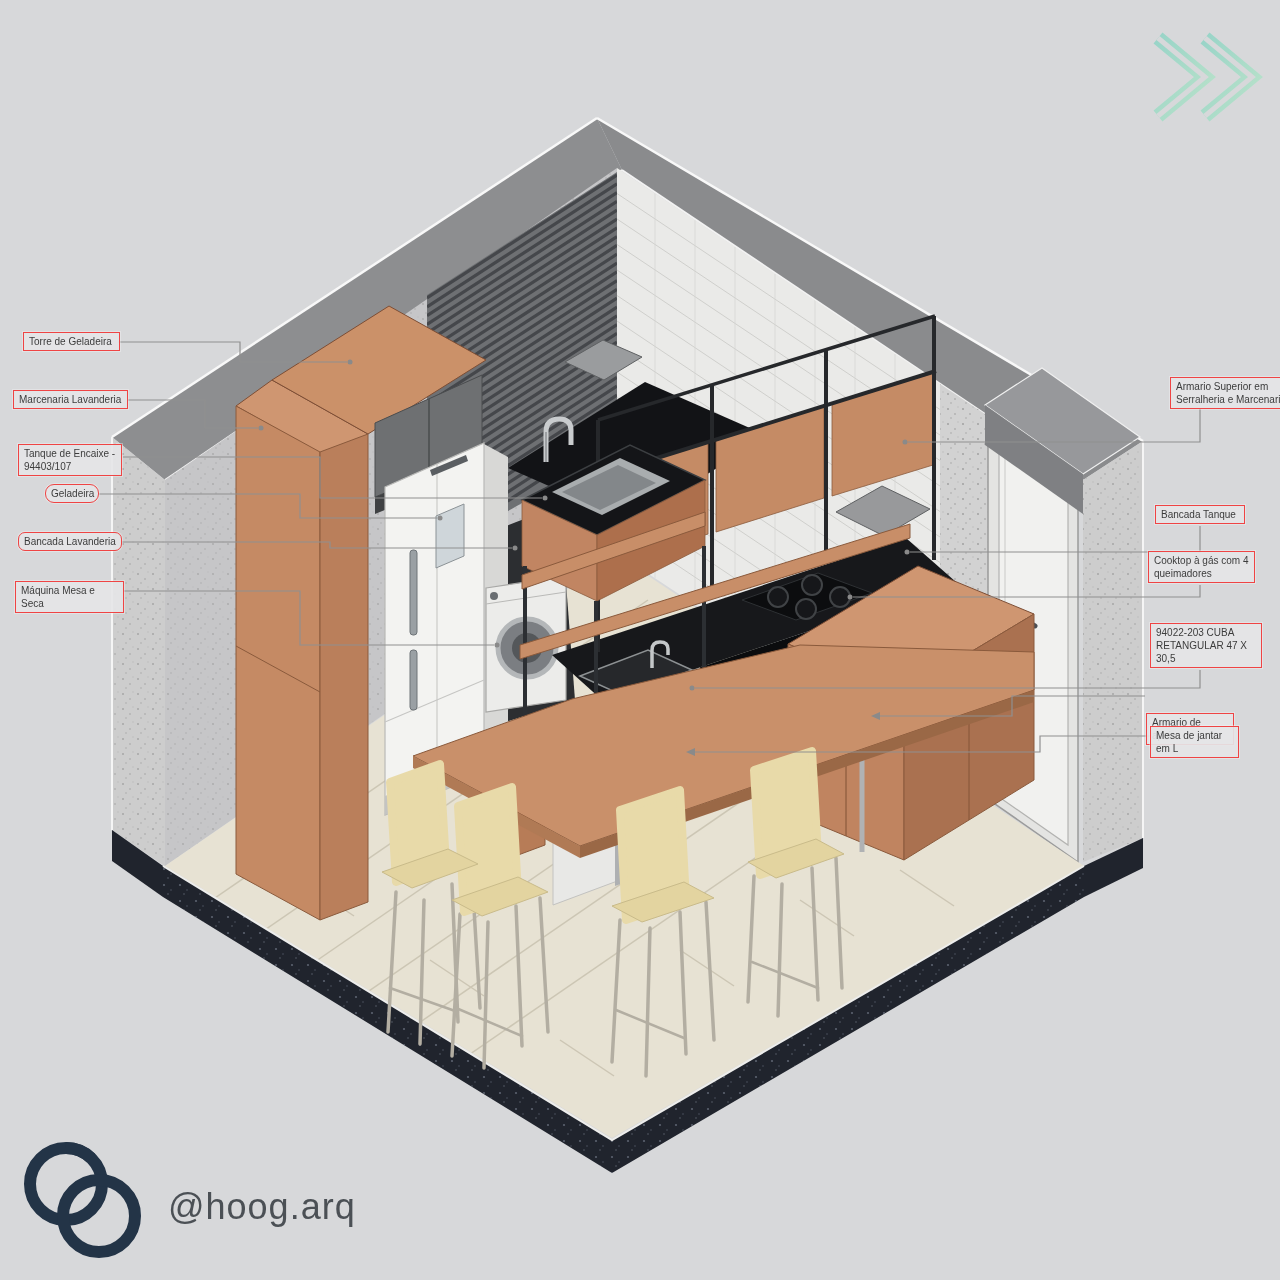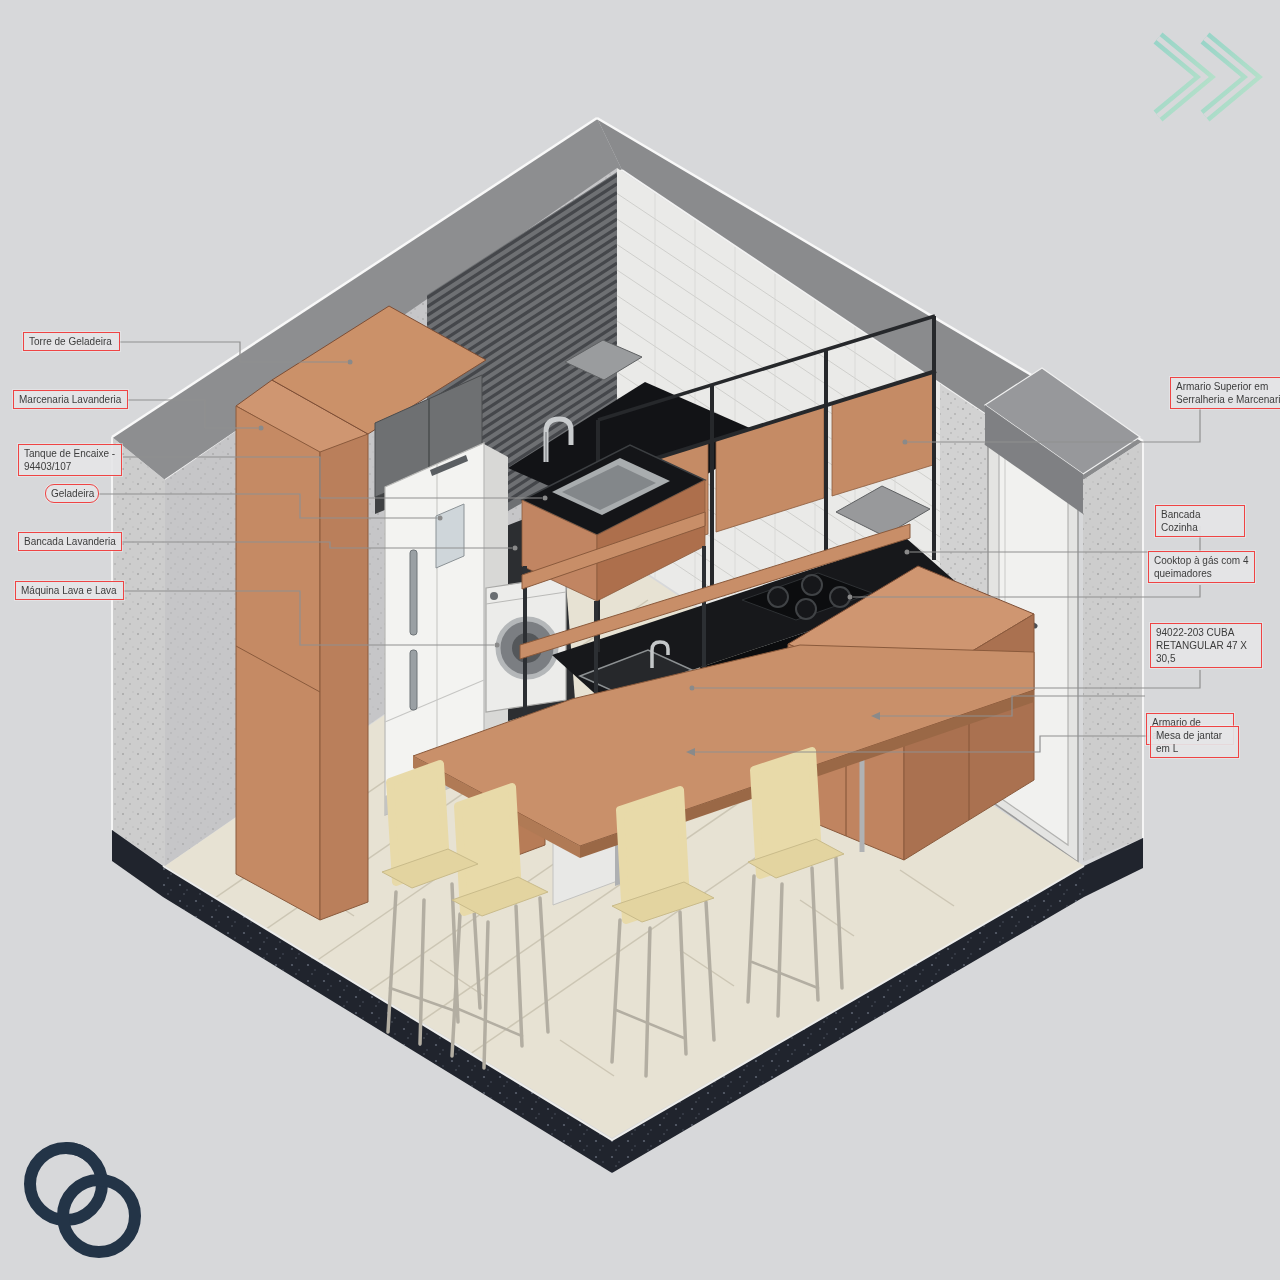--- a/index.html
+++ b/index.html
@@ -366,23 +366,24 @@
       <path d="M1158,38 L1205,77 L1158,116"></path>
       <path d="M1205,38 L1252,77 L1205,116"></path>
     </g>
   </g>
 </svg>
 
   <div class="lbl" style="left:23px;  top:332px; width:97px;">Torre de Geladeira</div>
   <div class="lbl" style="left:13px;  top:390px; width:115px;">Marcenaria Lavanderia</div>
   <div class="lbl" style="left:18px;  top:444px; width:104px;">Tanque de Encaixe - 94403/107</div>
   <div class="lbl" style="left:45px;  top:484px; width:54px;border-radius:9px;">Geladeira</div>
-  <div class="lbl" style="left:18px;  top:532px; width:104px;">Bancada Lavanderia</div>
-  <div class="lbl" style="left:15px;  top:581px; width:109px;">Máquina Lava e Lava</div>
+  <div class="lbl" style="left:18px;  top:532px; width:104px;border-radius:7px;">Bancada Lavanderia</div>
+  <div class="lbl" style="left:15px;  top:581px; width:109px;">Máquina Mesa e Seca</div>
 
   <div class="lbl" style="left:1140px; top:377px; width:136px;margin-left:30px;">Armario Superior em Serralheria e Marcenaria</div>
-  <div class="lbl" style="left:1155px; top:505px; width:90px;">Bancada Cozinha</div>
+  <div class="lbl" style="left:1155px; top:505px; width:90px;">Bancada Tanque</div>
   <div class="lbl" style="left:1148px; top:551px; width:107px;">Cooktop à gás com 4 queimadores</div>
   <div class="lbl" style="left:1150px; top:623px; width:112px;">94022-203 CUBA RETANGULAR 47 X 30,5</div>
   <div class="lbl" style="left:1146px; top:686px; width:88px;margin-top:27px;">Armario de apoio</div>
   <div class="lbl" style="left:1150px; top:726px; width:89px;">Mesa de jantar em L</div>
 
+  <div id="handle">@hoog.arq</div>
 </div>
 
 </body></html>

